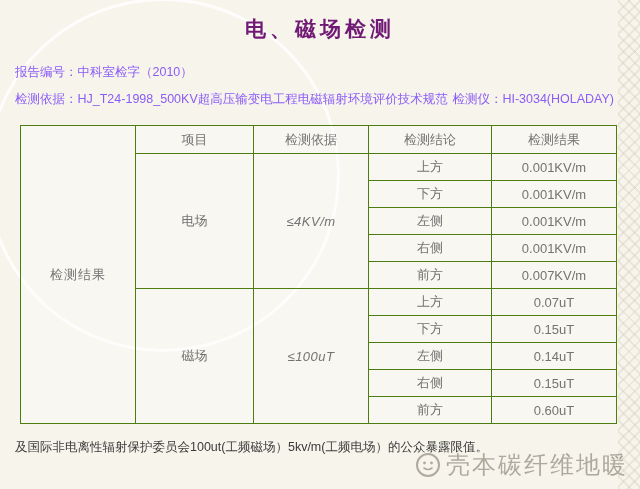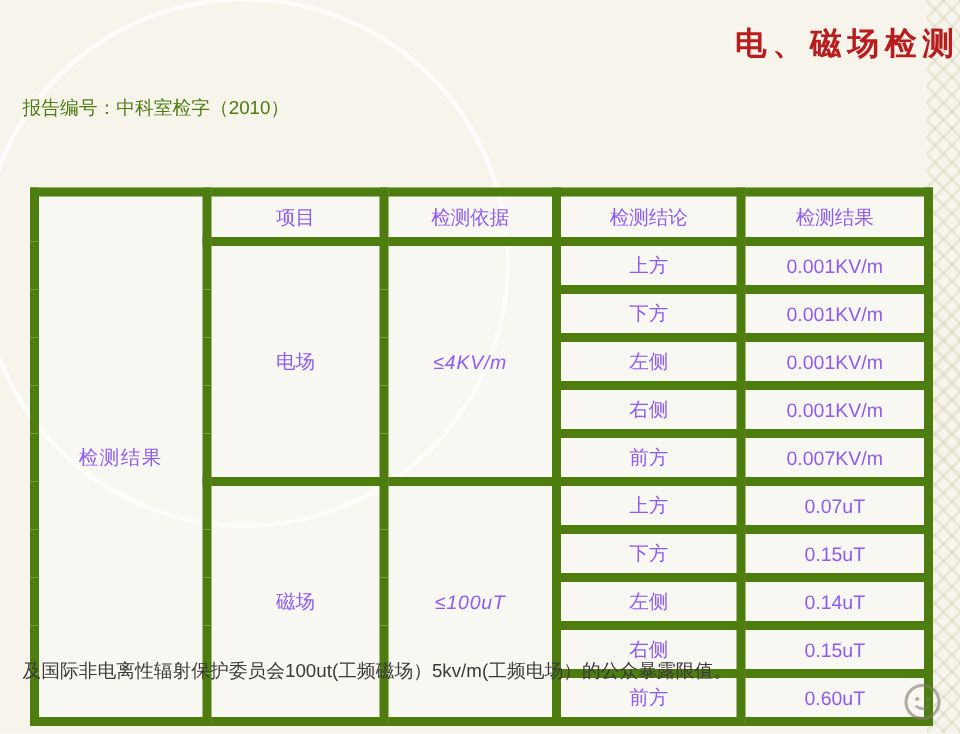--- a/index.html
+++ b/index.html
@@ -21,39 +21,39 @@
   
   .lace {
     position:absolute; right:0; top:0; width:22px; height:100%;
     background:
       repeating-linear-gradient(45deg, rgba(205,195,172,0.28) 0 2px, transparent 2px 8px),
       repeating-linear-gradient(-45deg, rgba(205,195,172,0.28) 0 2px, transparent 2px 8px);
     pointer-events:none;
   }
   .title {
     position:absolute; top:15px; left:0; width:100%;
-    text-align:right;
+    text-align:center;
     font-size:21px; font-weight:bold; letter-spacing:4px;
-    color:#b91c1c;
+    color:#701a75;
   }
   .meta {
     position:absolute; left:15px; right:26px; top:64px;
-    font-size:12.5px; color:#4d7c0f;
+    font-size:12.5px; color:#8b5cf6;
   }
   .meta-row1 { margin-bottom:10px; }
   .meta-row2 { display:flex; justify-content:space-between; }
   table.report {
     position:absolute; left:20px; top:125px;
     border-collapse:collapse; table-layout:fixed;
     background:rgba(255,255,255,0.25);
   }
   table.report td {
-    border:6px solid #4d7c0f;
+    border:1px solid #4d7c0f;
     text-align:center; vertical-align:middle;
-    font-size:13px; color:#8b5cf6;
+    font-size:13px; color:#737373;
     padding:0; height:26px;
     overflow:hidden; white-space:nowrap;
   }
   tr.hdr td { height:27px; }
   td.standard-cell { font-size:14px; letter-spacing:0.5px;font-style:italic; }
   td.row-header-cell { font-size:13.5px; letter-spacing:1px; }
   .conclusion {
     position:absolute; left:15px; right:20px; top:436px;
     font-size:12.5px; line-height:22px; color:#3a3a3a;
   }
@@ -71,20 +71,24 @@
 
 <div class="page">
 
   <div class="arc"></div>
   <div class="lace"></div>
 
   <div class="title">电、磁场检测</div>
 
   <div class="meta">
     <div class="meta-row1">报告编号：中科室检字（2010）</div>
+    <div class="meta-row2">
+      <span>检测依据：HJ_T24-1998_500KV超高压输变电工程电磁辐射环境评价技术规范</span>
+      <span>检测仪：HI-3034(HOLADAY)</span>
+    </div>
   </div>
 
   <table class="report">
     <colgroup>
       <col style="width:115px">
         <col style="width:118px">
         <col style="width:115px">
         <col style="width:123px">
         <col style="width:125px">
     </colgroup>
@@ -147,15 +151,16 @@
     <div>及国际非电离性辐射保护委员会100ut(工频磁场）5kv/m(工频电场）的公众暴露限值。</div>
   </div>
 
   <div class="watermark">
     <svg class="wm-logo" viewBox="0 0 26 26">
       <circle cx="13" cy="13" r="11" fill="none" stroke="#807a6c" stroke-width="2"></circle>
       <circle cx="9.5" cy="11" r="1.4" fill="#807a6c"></circle>
       <circle cx="16.5" cy="11" r="1.4" fill="#807a6c"></circle>
       <path d="M9 16 q4 3 8 0" fill="none" stroke="#807a6c" stroke-width="1.6" stroke-linecap="round"></path>
     </svg>
+    <span>壳本碳纤维地暖</span>
   </div>
 
 </div>
 
 </body></html>

